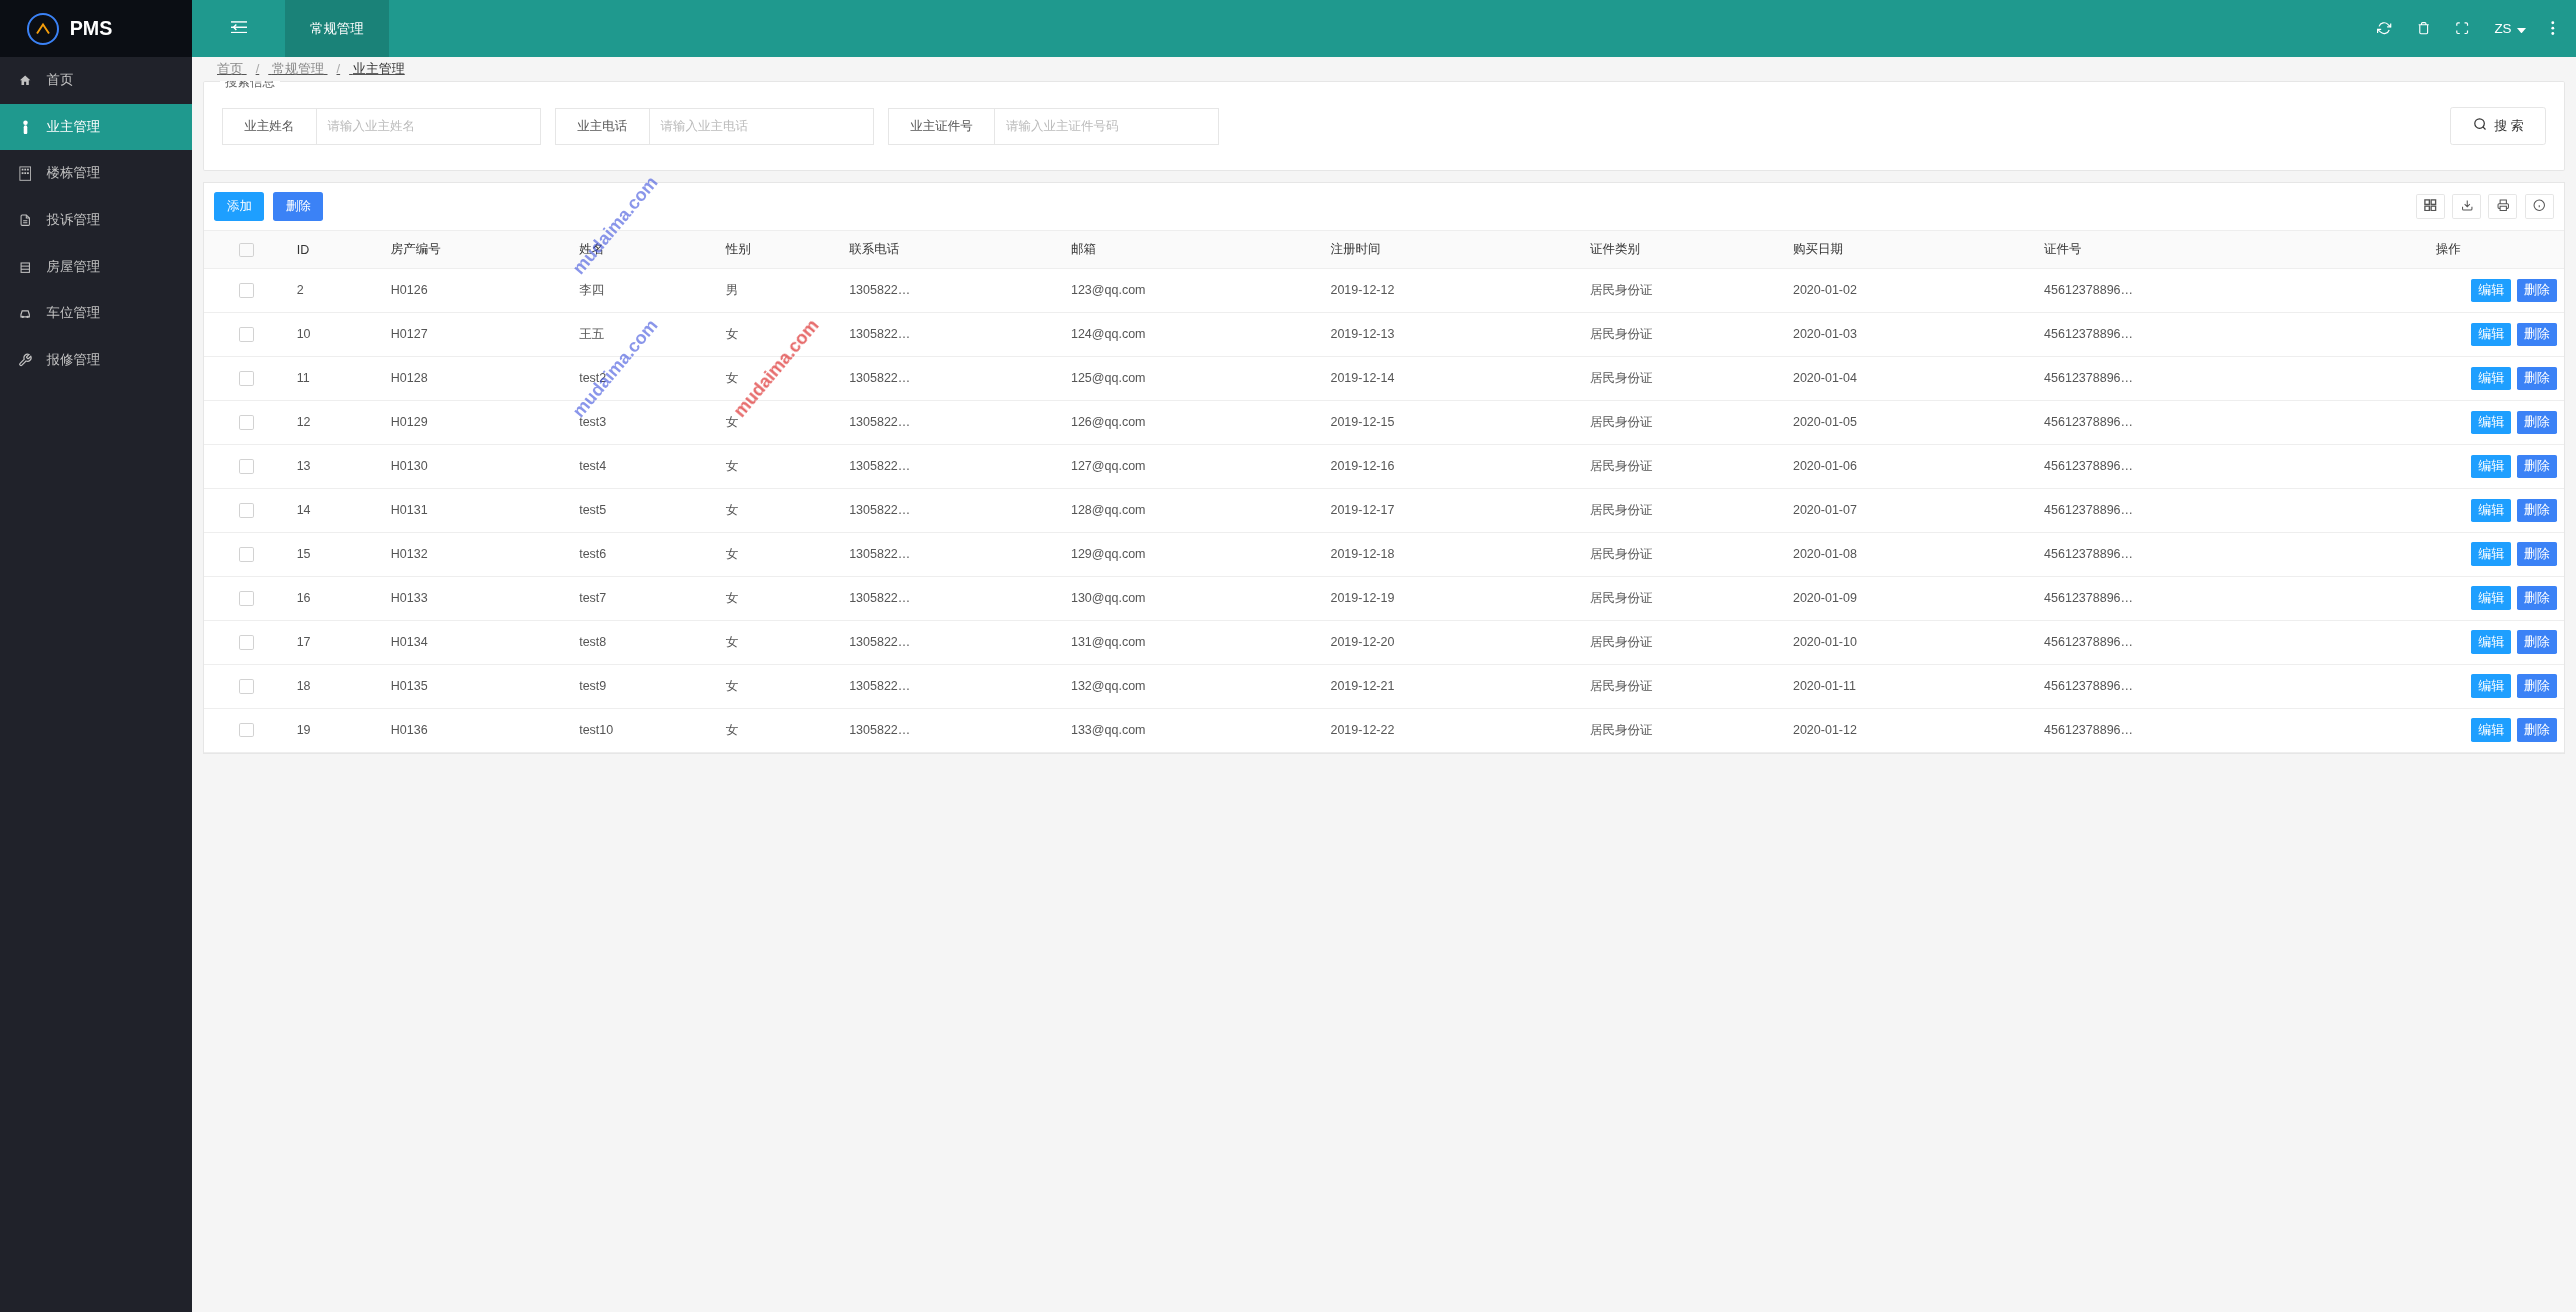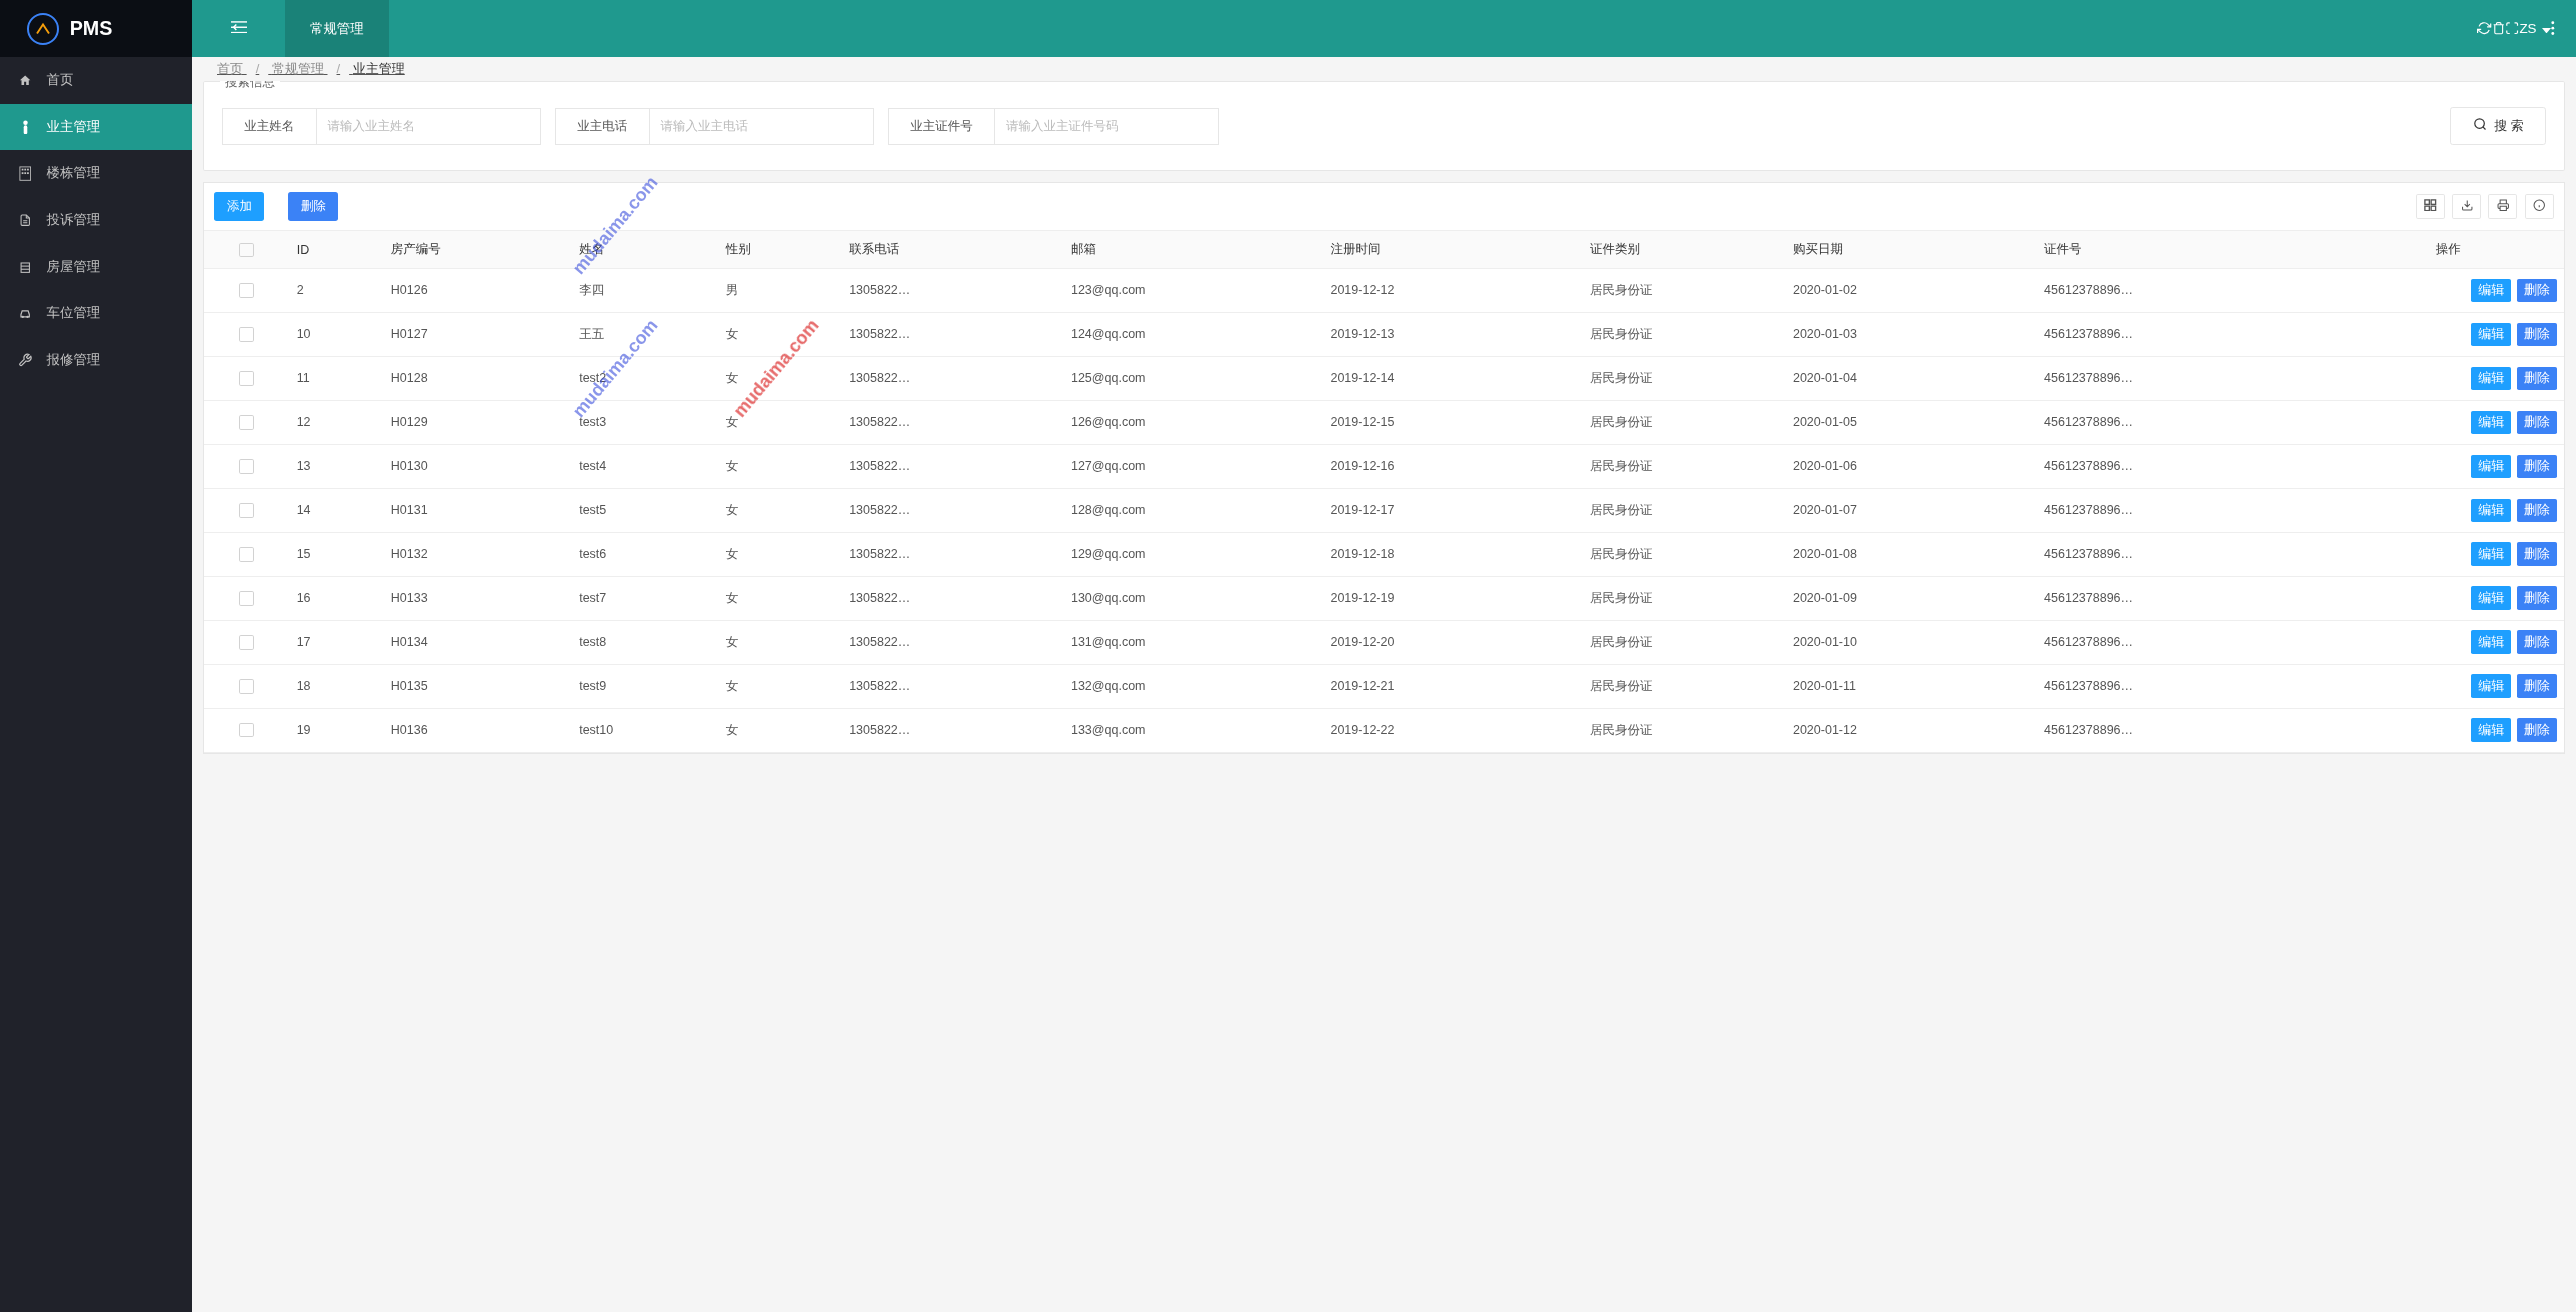--- a/index.html
+++ b/index.html
@@ -19,21 +19,21 @@
     .menu-icon { width: 14.3px; height: 14.3px; display: inline-flex; align-items: center; justify-content: center; }
     
     
     .main { flex: 1; display: flex; flex-direction: column; overflow: hidden; }
     
     
     .header { height: 57px; background: #1f998e; display: flex; align-items: center; }
     .header-left { display: flex; align-items: center; height: 100%; }
     .collapse-btn { width: 93px; height: 100%; display: flex; align-items: center; justify-content: center; color: #fff; cursor: pointer; }
     .tab { padding: 0 25px; height: 100%; display: flex; align-items: center; color: #fff; font-size: 13.4px; background: #1a8278; cursor: pointer; }
-    .header-right { margin-left: auto; display: flex; align-items: center; padding-right: 21.5px; color: #fff; justify-content: flex-end; }
+    .header-right { margin-left: auto; display: flex; align-items: center; gap: 25px; padding-right: 21.5px; color: #fff; justify-content: flex-end; }
     .header-icon { cursor: pointer; display: flex; align-items: center; }
     .user-menu { display: flex; align-items: center; gap: 5.4px; cursor: pointer; font-size: 13.4px; }
     
     
     .breadcrumb { padding: 3px 25px; color: #555; font-size: 13px; text-decoration: underline; }
     .breadcrumb span { color: #888; }
     .breadcrumb .sep { margin: 0 9px; color: #aaa; }
     .breadcrumb .current { color: #333; }
     
     
@@ -44,21 +44,21 @@
     .search-title { position: absolute; top: -8px; left: 16px; background: #fff; padding: 0 5.4px; color: #666; font-size: 12.5px; }
     .search-body { padding: 25px 18px; display: flex; gap: 14px; align-items: center; justify-content: flex-start; flex-wrap: wrap; }
     .search-field { display: flex; }
     .search-label { border: 0.9px solid #e6e6e6; border-right: none; padding: 9px 21.5px; background: #fff; color: #555; font-size: 12.5px; display:flex; align-items:center;}
     .search-input { border: 0.9px solid #e6e6e6; padding: 9px 10.7px; width: 225px; font-size: 12.5px; outline: none; }
     .search-input::placeholder { color: #bbb; }
     .search-btn { border: 0.9px solid #e6e6e6; background: #fff; padding: 9px 21.5px; cursor: pointer; display: flex; align-items: center; gap: 7.2px; font-size: 13px; color: #333; border-radius: 2.7px; margin-left: auto; }
     
     
     .table-panel { background: #fff; border: 0.9px solid #e6e6e6; }
-    .toolbar { padding: 9px 10.7px; display: flex; gap: 24px; align-items: center; border-bottom: 0.9px solid #eee;}
+    .toolbar { padding: 9px 10.7px; display: flex; gap: 9px; align-items: center; border-bottom: 0.9px solid #eee;}
     .btn { padding: 6.3px 12.5px; border: none; border-radius: 2.7px; cursor: pointer; font-size: 12.5px; color: #fff; }
     .btn-primary { background: #1e9fff; }
     .btn-danger { background: #3b82f6; }
     .btn-sm { padding: 2.7px 7.2px; font-size: 13px; border-radius: 1.8px; text-align: right;}
     .toolbar-right { margin-left: auto; display: flex; gap: 7.2px; }
     .tool-icon-btn { width: 29px; height: 25px; border: 0.9px solid #e6e6e6; background: #fff; cursor: pointer; display: flex; align-items: center; justify-content: center; border-radius: 1.8px; color: #555;}
     
     
     table { width: 100%; border-collapse: collapse; table-layout: fixed; }
     th, td { padding: 9.8px 7.2px; text-align: left; border-bottom: 0.9px solid #eee; font-size: 12.5px; color: #555; white-space: nowrap; overflow: hidden; text-overflow: ellipsis; }

